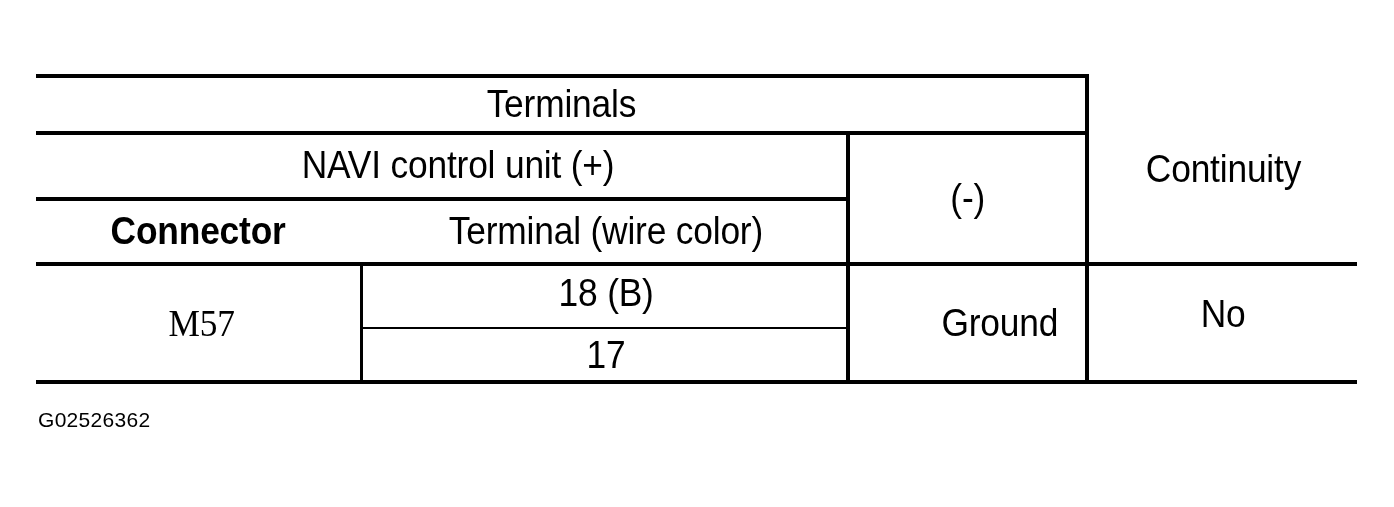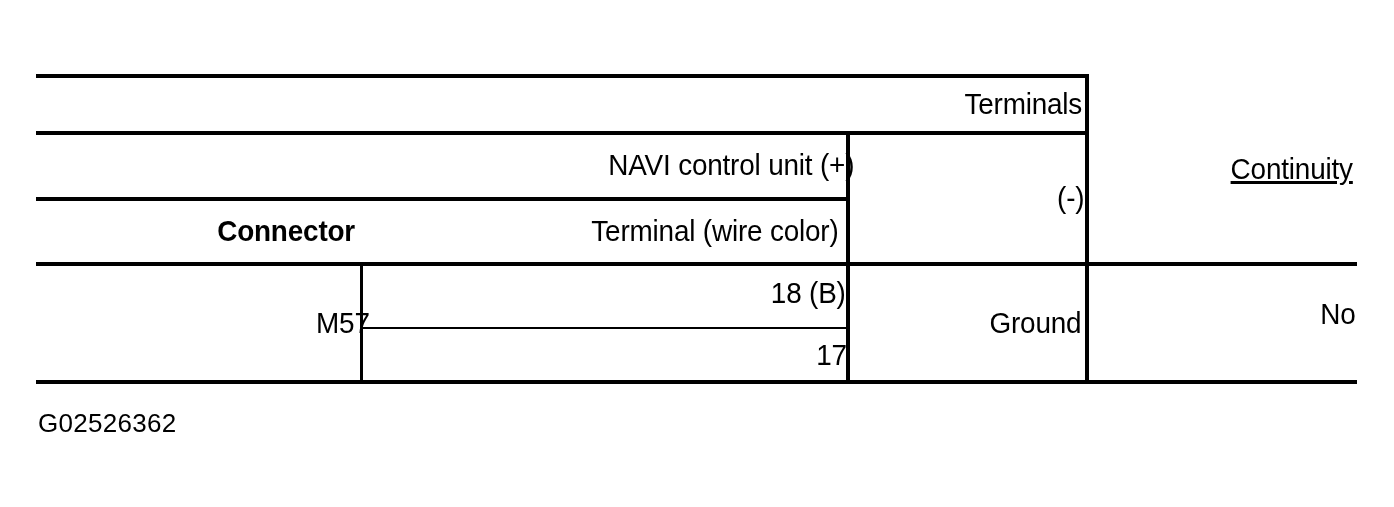--- a/index.html
+++ b/index.html
@@ -37,41 +37,41 @@
     background: #000000;
     width: 4px;
   }
   .vrule.thin { width: 3px; }
 
   
   .cell {
     position: absolute;
     display: flex;
     align-items: center;
-    justify-content: flex-end;
+    justify-content: center;
     text-align: center;
     white-space: nowrap;
-    font-size: 30px;
+    font-size: 38px;
     letter-spacing: -0.2px;
     line-height: 1;
   }
 
   
   .cell > span {
     display: inline-block;
     transform: scaleX(0.93);
     transform-origin: center center;
   }
 
   
   #figure-caption {
     position: absolute;
     left: 38px;
     top: 408px;
-    font-size: 26px;
+    font-size: 21px;
     letter-spacing: 0.3px;
     white-space: nowrap;
   }
 </style>
 </head>
 <body>
 
 <div id="table-figure">
 
   <div class="hrule" style="left:0px;   top:0px;   width:1051px;"></div>
@@ -98,39 +98,39 @@
   </div>
 
   <div class="cell" style="left:328px; top:125px; width:484px; height:63px;">
     <span>Terminal (wire color)</span>
   </div>
 
   <div class="cell" style="left:814px; top:59px; width:235px; height:129px;">
     <span>(-)</span>
   </div>
 
-  <div class="cell" style="left:1053px; top:2px; width:268px; height:186px;text-decoration:underline;">
+  <div class="cell" style="left:1053px; top:2px; width:268px; height:186px;">
     <span>Continuity</span>
   </div>
 
   <div>
 
-    <div class="cell" style="left:12px; top:192px; width:324px; height:114px;">
+    <div class="cell" style="left:4px; top:192px; width:324px; height:114px;font-family:Liberation Serif, serif;">
       <span>M57</span>
     </div>
 
     <div class="cell" style="left:328px; top:192px; width:484px; height:53px;">
       <span>18 (B)</span>
     </div>
 
     <div class="cell" style="left:328px; top:255px; width:484px; height:51px;">
       <span>17</span>
     </div>
 
-    <div class="cell" style="left:814px; top:192px; width:235px; height:114px;">
+    <div class="cell" style="left:814px; top:192px; width:235px; height:114px;padding-left:32px;">
       <span>Ground</span>
     </div>
 
     <div class="cell" style="left:1053px; top:192px; width:268px; height:96px;">
       <span>No</span>
     </div>
 
   </div>
 </div>
 

